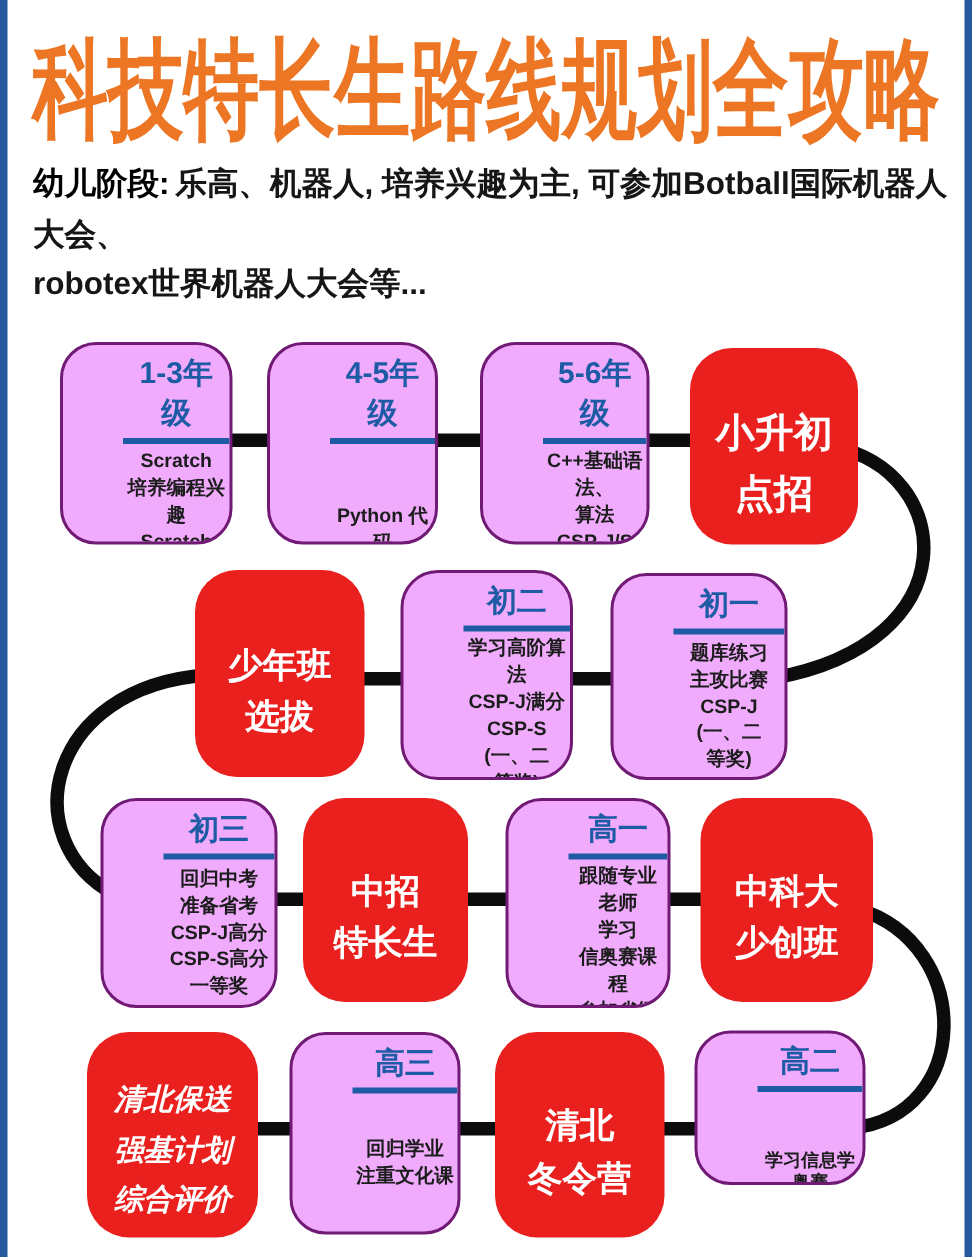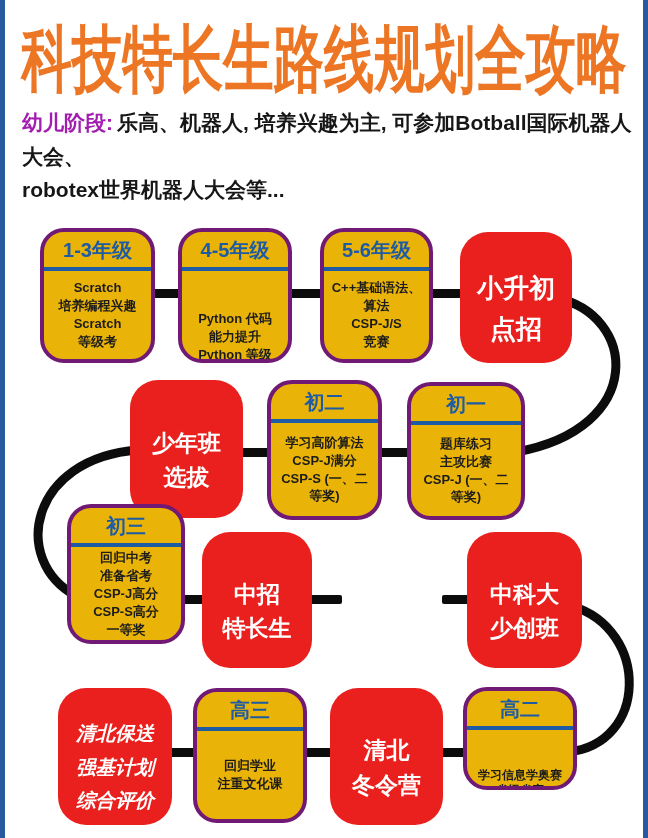--- a/index.html
+++ b/index.html
@@ -17,34 +17,34 @@
     transform:translateX(-50%) scale(0.72,1.04);
     transform-origin:center top;
     white-space:nowrap;
     font-size:70px;line-height:1.05;font-weight:900;
     color:#EC7623;z-index:2;
   }
   .intro{
     position:absolute;top:106px;left:22px;width:612px;
     font-size:21px;line-height:1.6;color:#161616;font-weight:600;z-index:2;
   }
-  .intro .intro-label{color:#a21caf;font-weight:800;margin-right:4px;}
+  .intro .intro-label{color:#000000;font-weight:800;margin-right:4px;}
   .intro .intro-text{white-space:pre-line;}
 
   .curves{position:absolute;top:0;left:0;z-index:0;}
 
   .link{
     position:absolute;height:9px;background:#0C0C0C;border-radius:2px;z-index:0;
   }
 
   .stage{
-    position:absolute;background:#eab308;
-    border:4px solid #701a75;border-radius:24px;
+    position:absolute;background:#f0abfc;
+    border:2px solid #701a75;border-radius:24px;
     display:flex;flex-direction:column;z-index:1;
-    box-sizing:border-box;overflow:hidden;
+    box-sizing:border-box;overflow:hidden;padding-left:40px;
   }
   .stage-header{
     flex:0 0 auto;text-align:center;
     font-size:20px;font-weight:800;color:#1E5BA5;
     padding:5px 2px 3px 2px;
     border-bottom:4px solid #1E5BA5;
   }
   .stage-body{
     flex:1 1 auto;display:flex;align-items:center;justify-content:center;
     text-align:center;white-space:pre-line;
@@ -68,21 +68,21 @@
   
   #b-g13{left:40px; top:228px; width:115px; height:135px;}
   #b-g45{left:178px;top:228px; width:114px; height:135px;gap:37px;}
   #b-g56{left:320px;top:228px; width:113px; height:135px;}
   #m-xsc{left:460px;top:232px; width:112px; height:131px;}
 
   #m-snb{left:130px;top:380px; width:113px; height:138px;}
   #b-c2 {left:267px;top:380px; width:115px; height:140px;border-radius:25px;}
   #b-c1 {left:407px;top:382px; width:118px; height:138px;}
 
-  #b-c3 {left:67px; top:504px; width:118px; height:140px;}
+  #b-c3 {left:67px; top:532px; width:118px; height:140px;}
   #m-zz {left:202px;top:532px; width:110px; height:136px;}
   #b-s1 {left:337px;top:532px; width:110px; height:140px;}
   #m-zkd{left:467px;top:532px; width:115px; height:136px;}
 
   #m-qbbs{left:58px; top:688px; width:114px; height:137px;}
   #b-s3  {left:193px;top:688px; width:114px; height:135px;}
   #m-qbd {left:330px;top:688px; width:113px; height:137px;}
   #b-s2  {left:463px;top:687px; width:114px; height:103px;gap:36px;}
 
   
@@ -181,20 +181,28 @@
     <div class="stage-body">回归中考
 准备省考
 CSP-J高分
 CSP-S高分
 一等奖</div>
   </div>
   <div class="milestone" id="m-zz">
     <div class="milestone-label">中招
 特长生</div>
   </div>
+  <div class="stage" id="b-s1">
+    <div class="stage-header">高一</div>
+    <div class="stage-body">跟随专业老师
+学习
+信奥赛课程
+参加省级省赛
+NOIP</div>
+  </div>
   <div class="milestone" id="m-zkd">
     <div class="milestone-label">中科大
 少创班</div>
   </div>
 
   <div class="milestone tri" id="m-qbbs">
     <div class="milestone-label">清北保送
 强基计划
 综合评价</div>
   </div>

